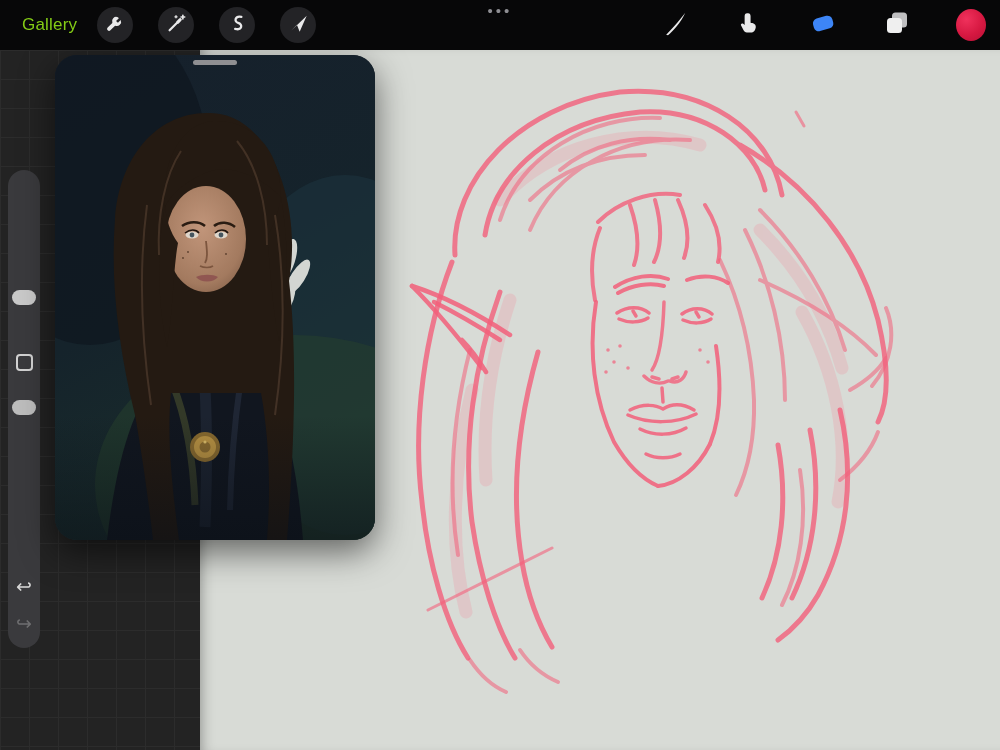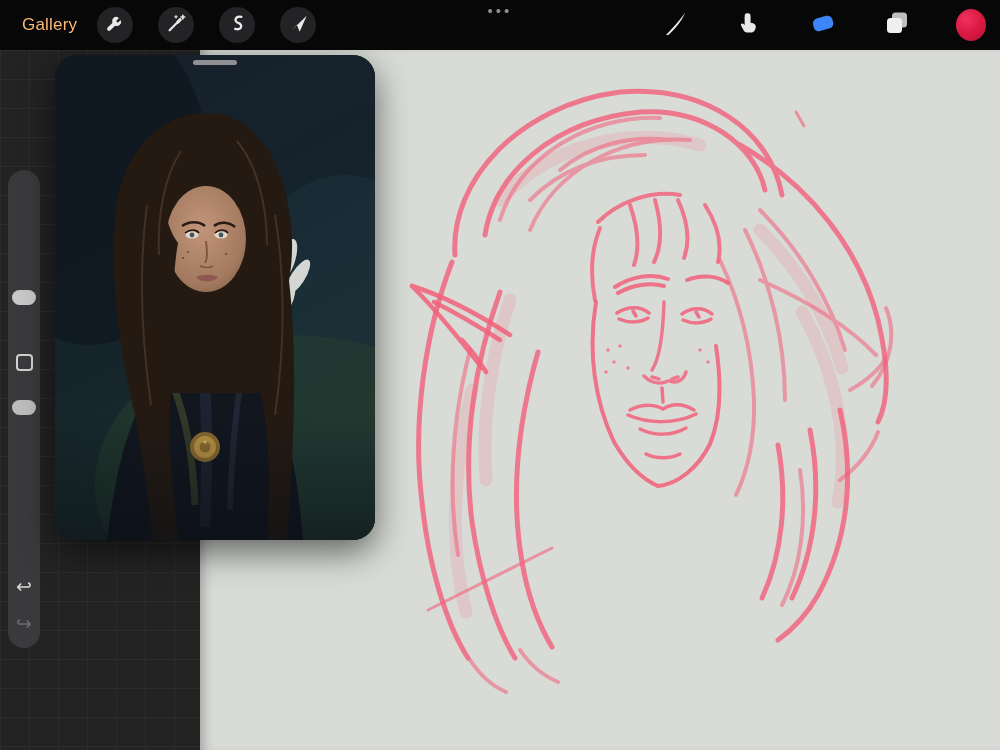--- a/index.html
+++ b/index.html
@@ -7,21 +7,21 @@
     width:1000px;height:750px;position:relative;overflow:hidden;
     background:#222;font-family:"Liberation Sans",sans-serif;
     -webkit-font-smoothing:antialiased;
   }
   
   .topbar{
     position:absolute;top:0;left:0;width:1000px;height:50px;
     background:#070708;display:flex;align-items:center;z-index:40;
   }
   .gallery-btn{
-    color:#fdba74;font-size:17px;font-weight:500;margin-left:22px;letter-spacing:.2px;
+    color:#84cc16;font-size:17px;font-weight:500;margin-left:22px;letter-spacing:.2px;
   }
   .tool-circle{
     width:36px;height:36px;border-radius:50%;background:#232326;
     display:flex;align-items:center;justify-content:center;flex:0 0 auto;
   }
   .left-tools{display:flex;gap:25px;margin-left:20px;}
   .overflow-dots{
     position:absolute;left:50%;top:3px;transform:translateX(-50%);
     color:#8e8e93;font-size:15px;letter-spacing:3px;line-height:1;
   }

